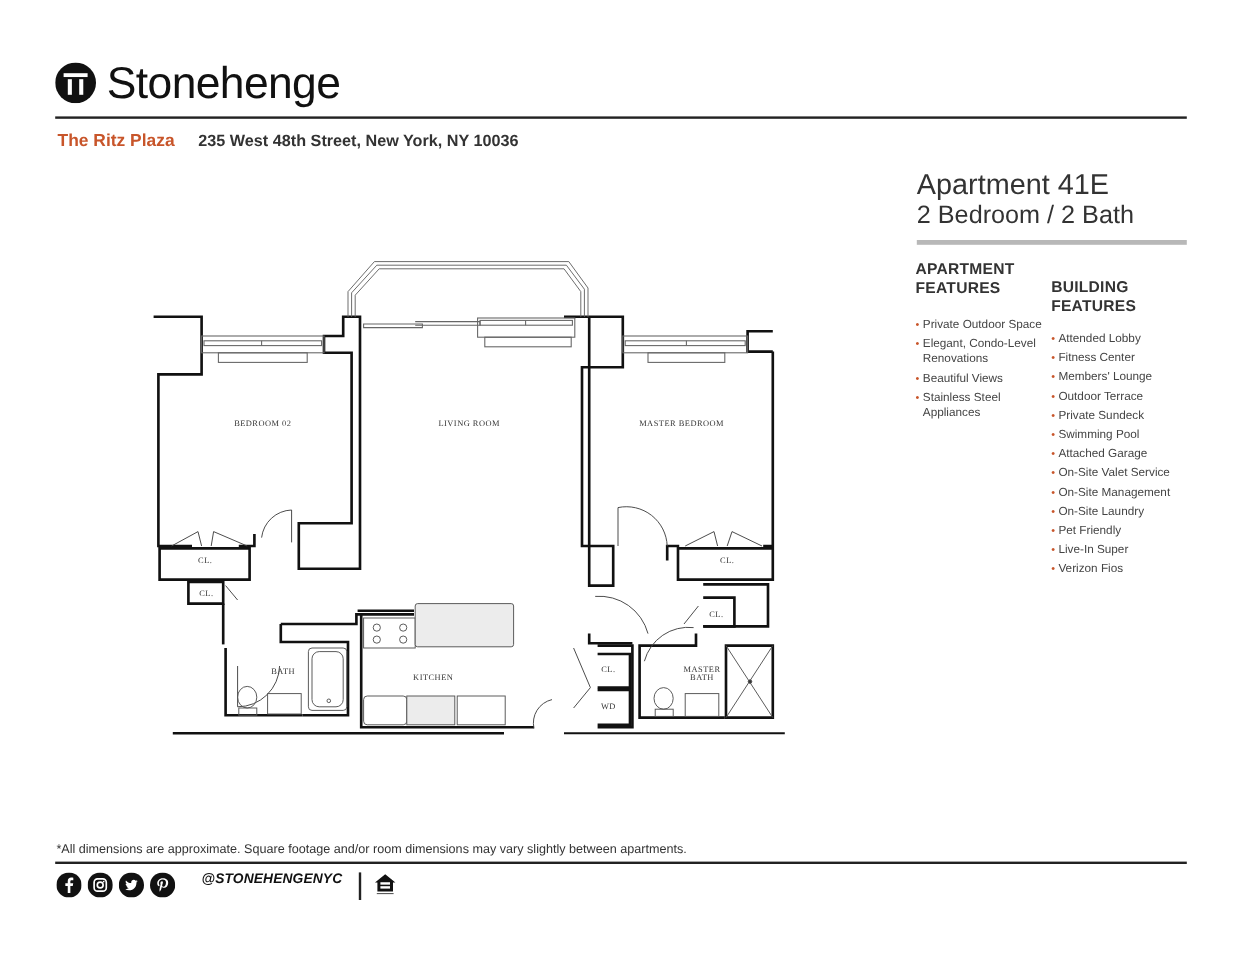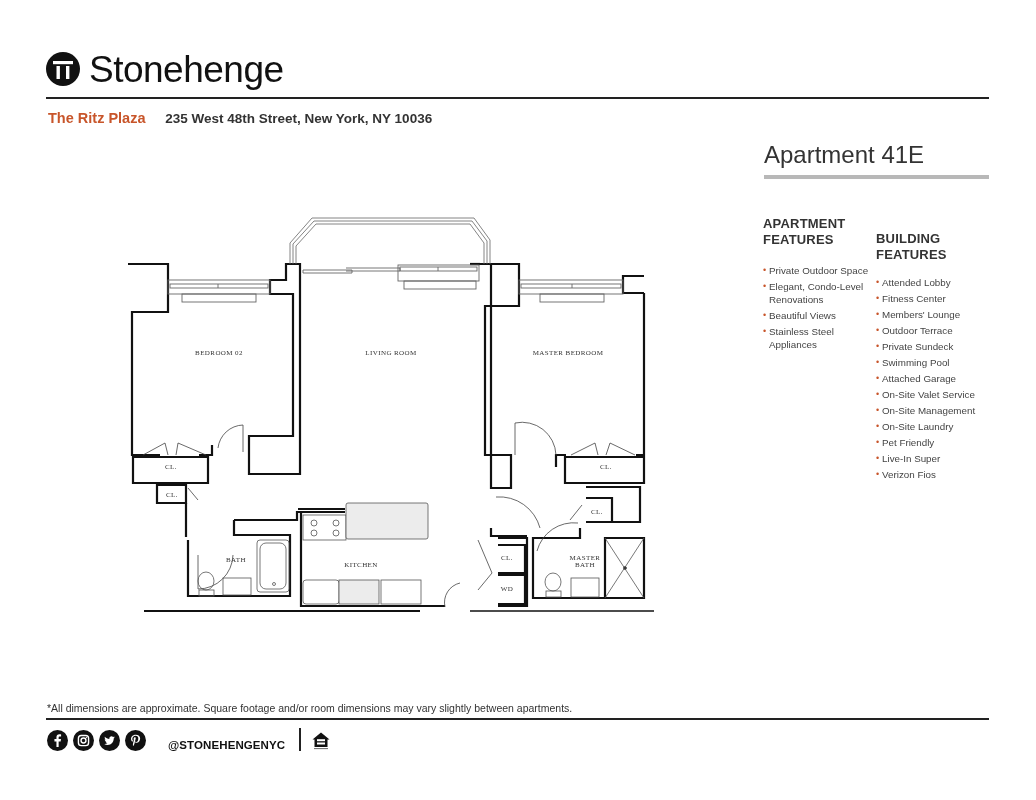--- a/index.html
+++ b/index.html
@@ -29,21 +29,21 @@
     .feat-head { font-size: 13px; font-weight: bold; color: #333; line-height: 16px; letter-spacing: 0.2px; }
     .feat-list { list-style: none; margin-top: 16px; }
     .feat-col.bld .feat-list { margin-top: 13px; }
     .feat-list li { font-size: 9.8px; color: #444; line-height: 13px; position: relative; padding-left: 6px; margin-bottom: 3px; white-space: nowrap; }
     .feat-list li::before { content: "•"; color: #c8552a; position: absolute; left: 0; top: 0; font-size: 9px; }
     .feat-list li span.wrap { display: block; }
 
     .disclaimer { position: absolute; left: 47px; top: 702px; font-size: 10.5px; color: #333; white-space: nowrap; }
     .rule-bottom { position: absolute; left: 46px; top: 718px; width: 943px; height: 2px; background: #222; }
 
-    .footer { position: absolute; left: 47px; top: 727px; height: 24px; display: flex; align-items: flex-end; }
+    .footer { position: absolute; left: 47px; top: 727px; height: 24px; display: flex; align-items: flex-start; font-style: italic; }
     .social { width: 21px; height: 21px; margin-right: 5px; display: inline-block; }
     .handle { font-size: 11.5px; font-weight: bold; color: #111; margin-left: 17px; letter-spacing: 0.1px; }
     .vsep { width: 1.5px; height: 23px; background: #222; margin-left: 14px; margin-right: 10px; }
     .eho { width: 20px; height: 20px; }
   </style>
 </head>
 <body>
 
 <div class="logo">
   <svg class="logo-mark" viewBox="0 0 34 34">
@@ -193,20 +193,21 @@
     <text x="172" y="497" text-anchor="middle">CL.</text>
     <text x="606" y="469" text-anchor="middle">CL.</text>
     <text x="597" y="514" text-anchor="middle">CL.</text>
     <text x="507" y="560" text-anchor="middle">CL.</text>
     <text x="507" y="591" text-anchor="middle">WD</text>
   </g>
 </svg>
 
 <div class="side">
   <div class="apt-title">Apartment 41E</div>
+  <div class="apt-sub">2 Bedroom / 2 Bath</div>
   <div class="side-rule"></div>
 </div>
 
 <div class="feat-col apt">
   <div class="feat-head">
     <div>APARTMENT</div>
     <div>FEATURES</div>
   </div>
   <ul class="feat-list">
     <li>

